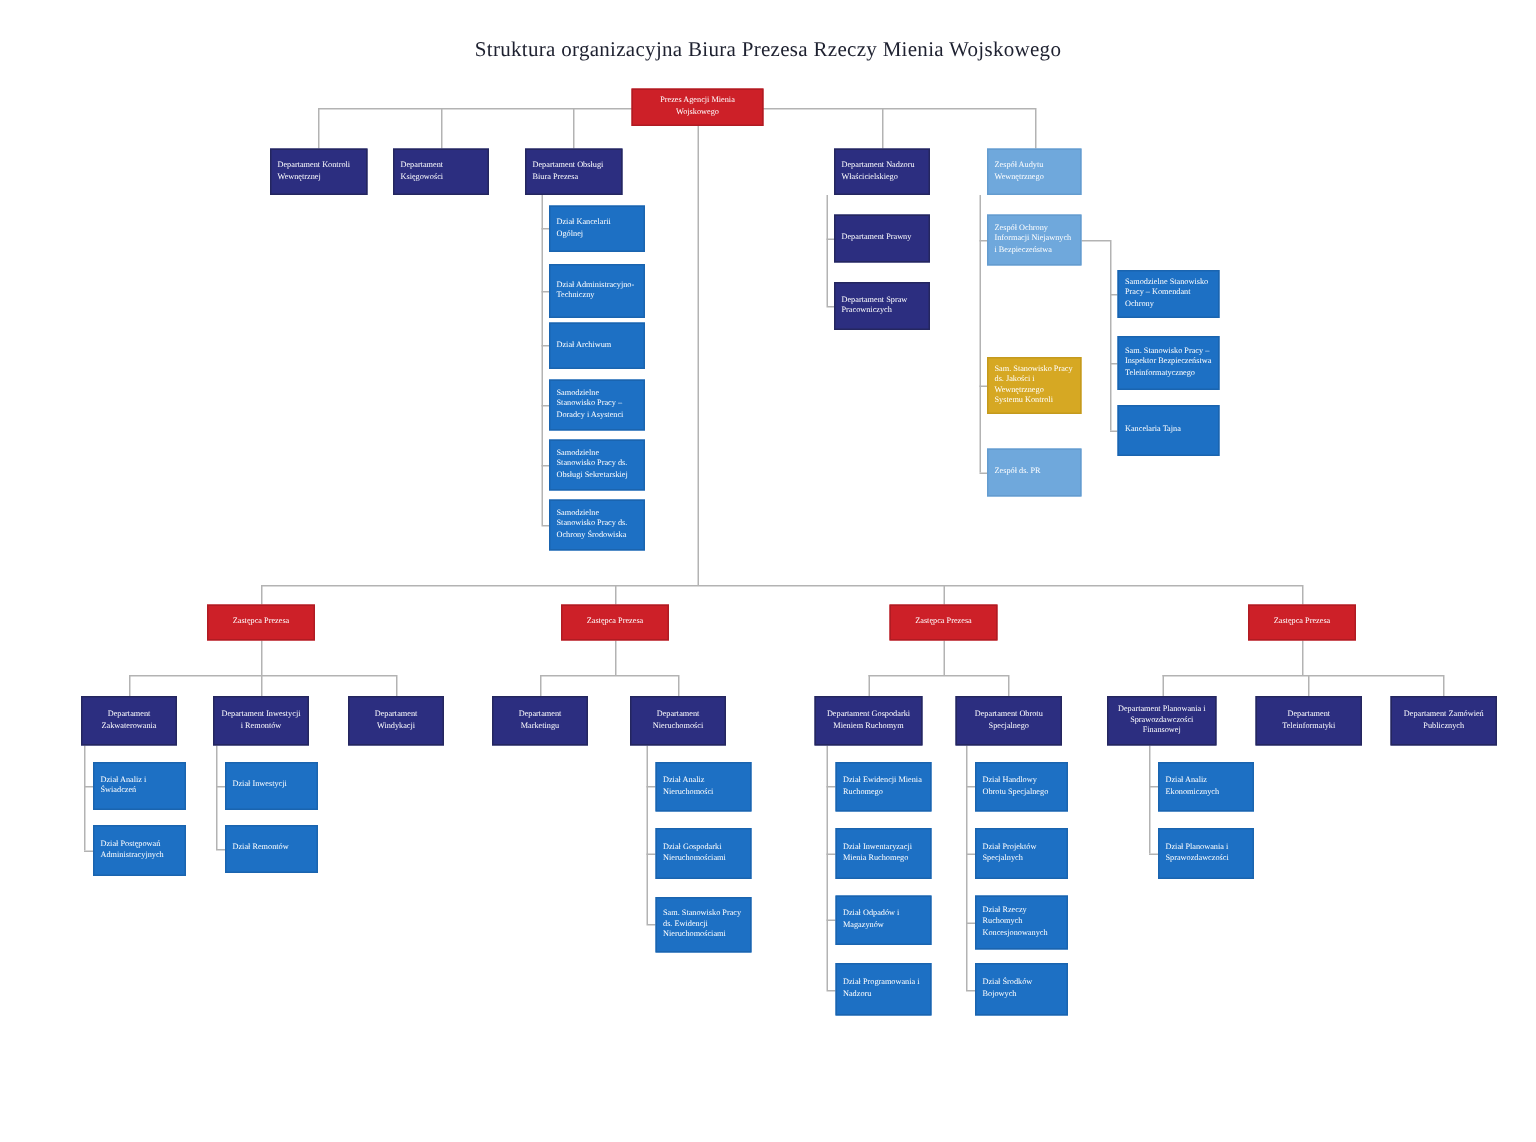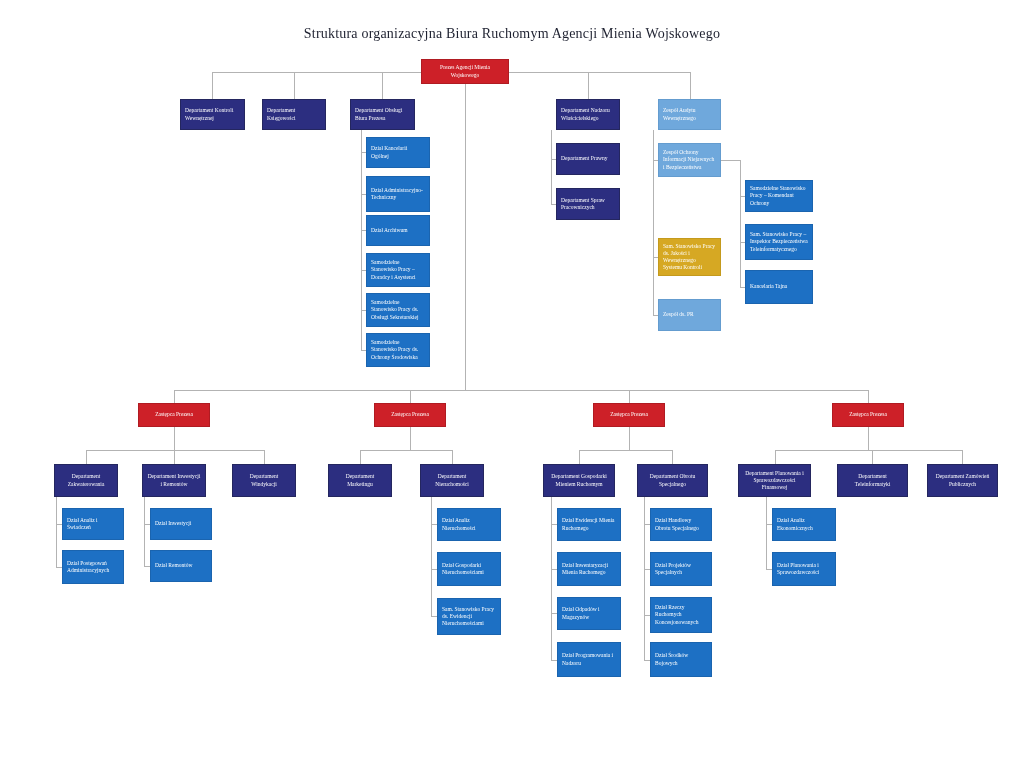--- a/index.html
+++ b/index.html
@@ -16,21 +16,21 @@
   .red{background:#cd2028;border:1px solid #b01b22;}
   .navy{background:#2c2e80;border:1px solid #24265f;}
   .blue{background:#1d70c4;border:1px solid #1a64af;}
   .lblue{background:#6fa8dc;border:1px solid #649ccf;}
   .gold{background:#d6a823;border:1px solid #c49a1d;}
 </style>
 </head>
 <body>
 
 <div id="canvas">
-  <div id="title">Struktura organizacyjna Biura Ruchomym Agencji Mienia Wojskowego</div>
+  <div id="title">Struktura organizacyjna Biura Prezesa Rzeczy Mienia Wojskowego</div>
 
   <div class="hl" style="left:212px;top:72px;width:478px;"></div>
   <div class="vl" style="left:212px;top:72px;height:27px;"></div>
   <div class="vl" style="left:294px;top:72px;height:27px;"></div>
   <div class="vl" style="left:382px;top:72px;height:27px;"></div>
   <div class="vl" style="left:588px;top:72px;height:27px;"></div>
   <div class="vl" style="left:690px;top:72px;height:27px;"></div>
   <div class="vl" style="left:465px;top:84px;height:306px;"></div>
 
   <div class="vl" style="left:361px;top:130px;height:220px;"></div>

